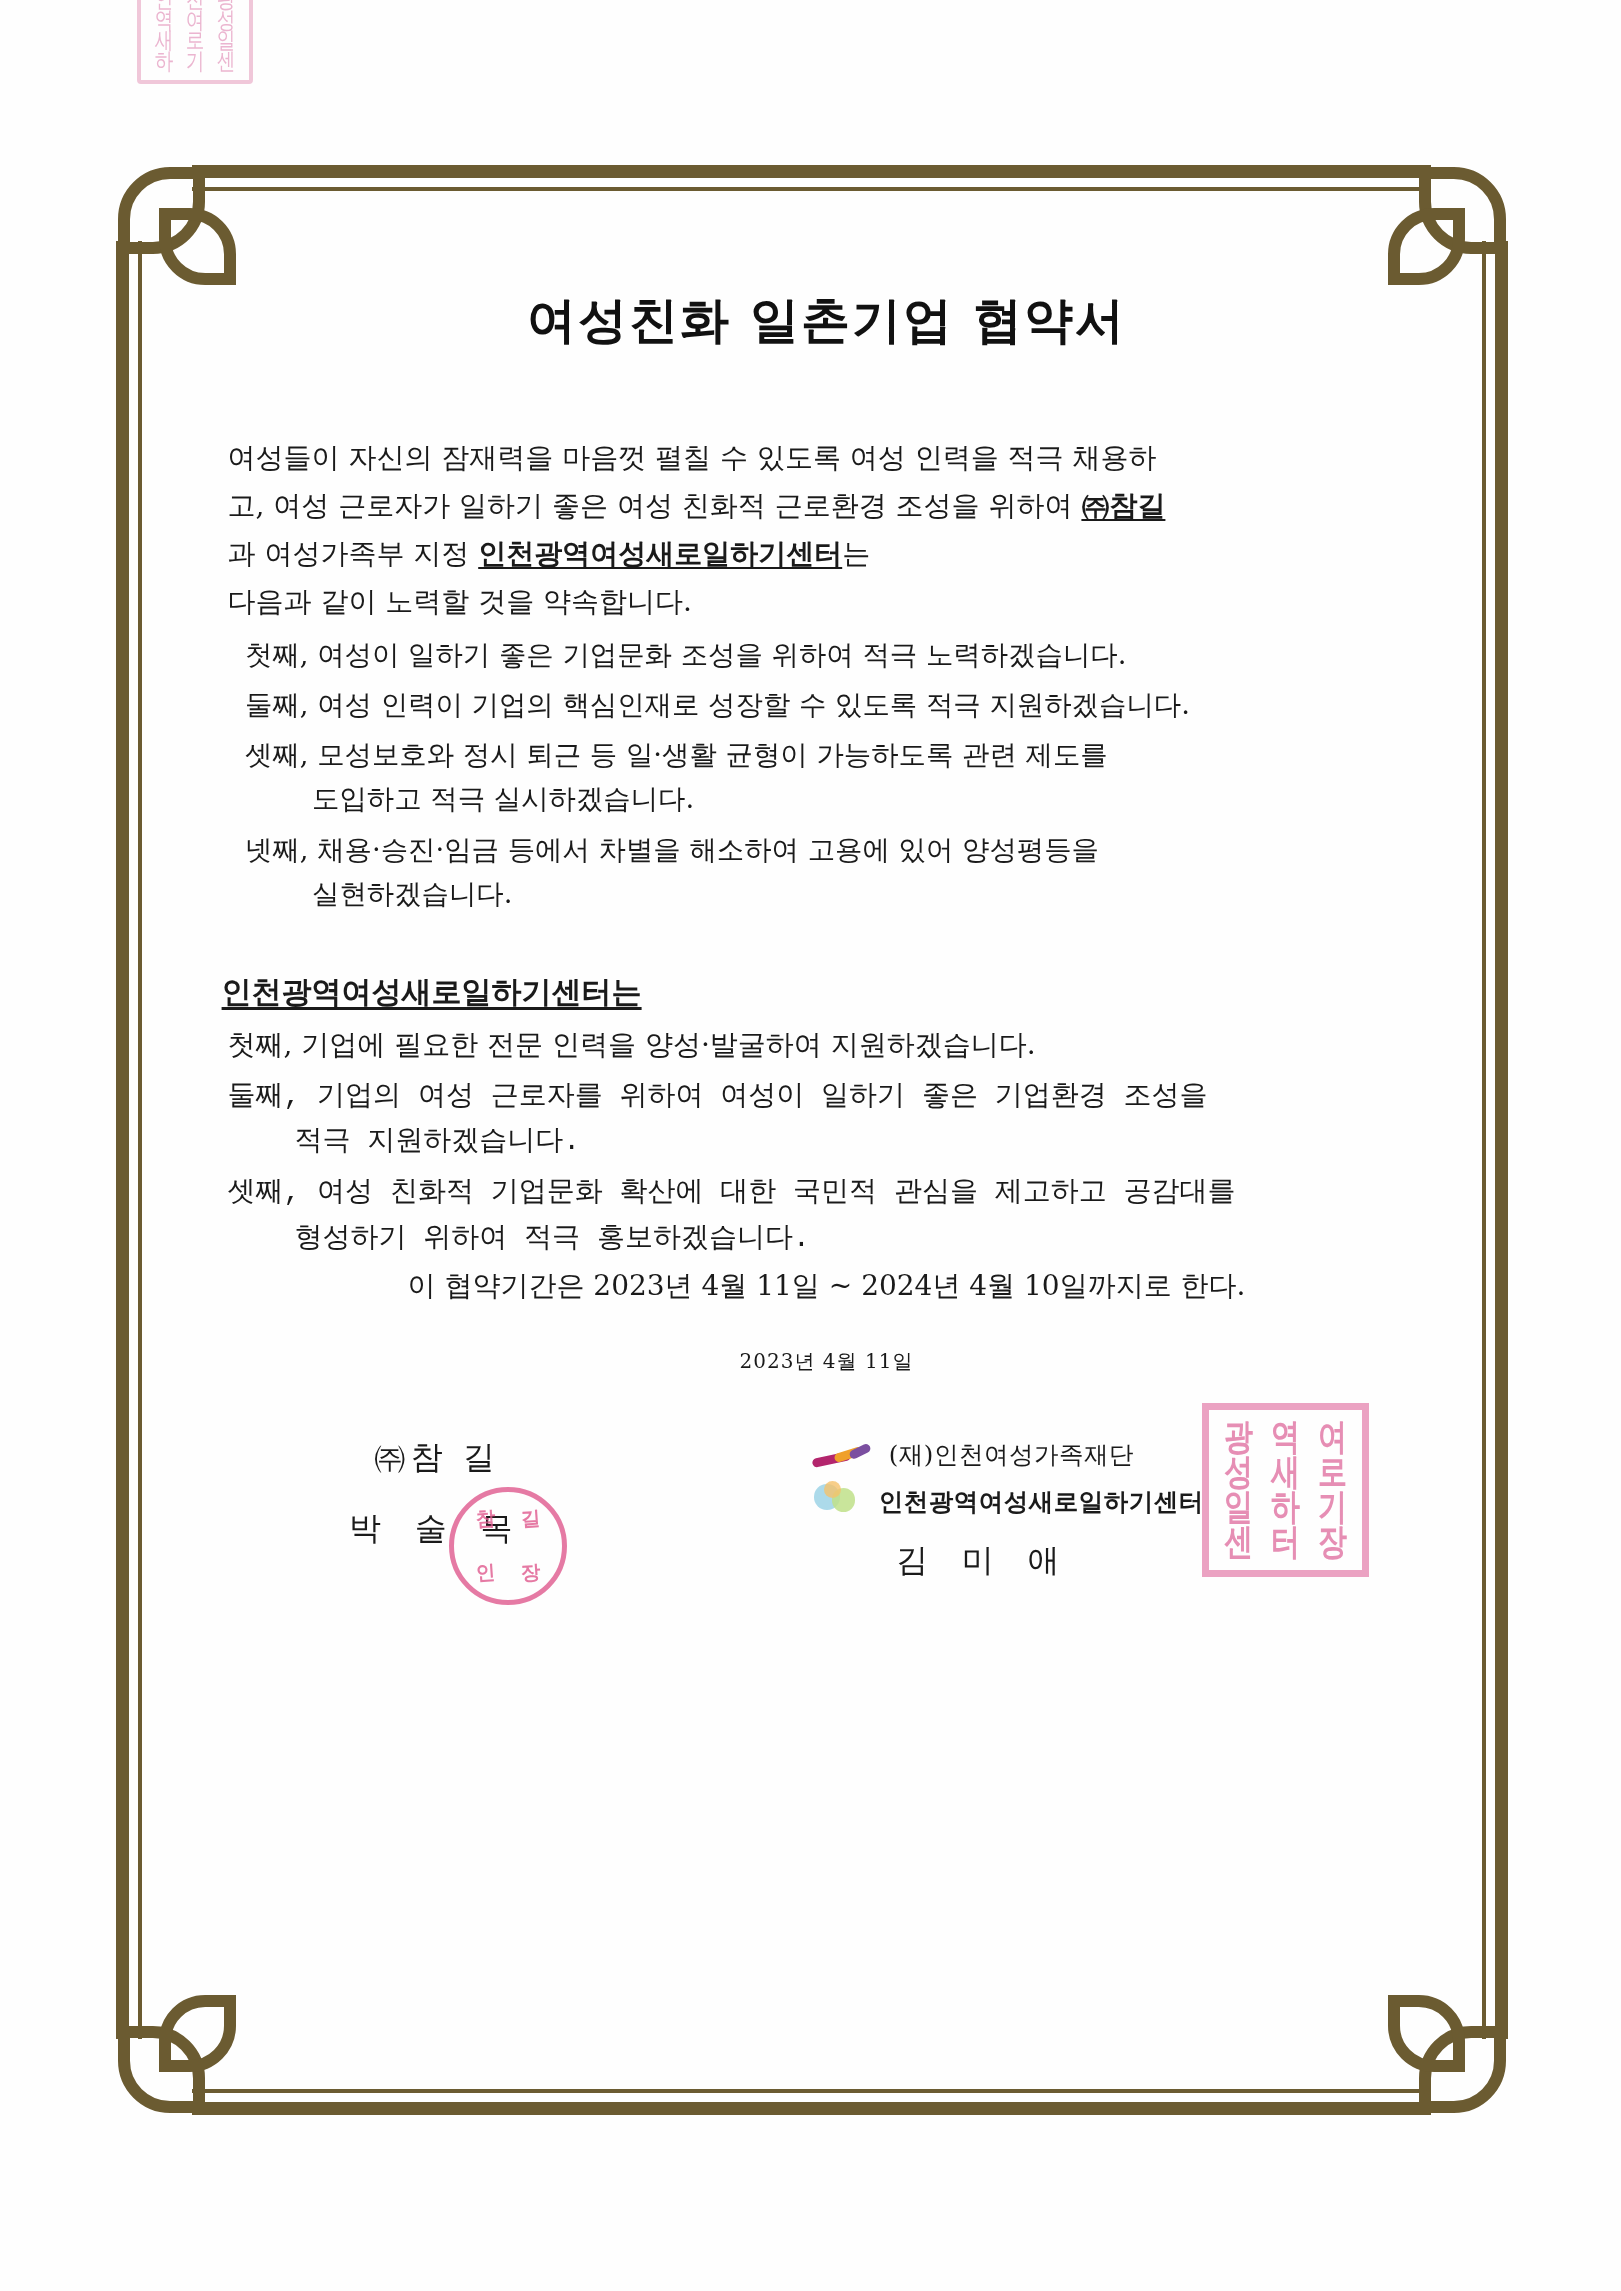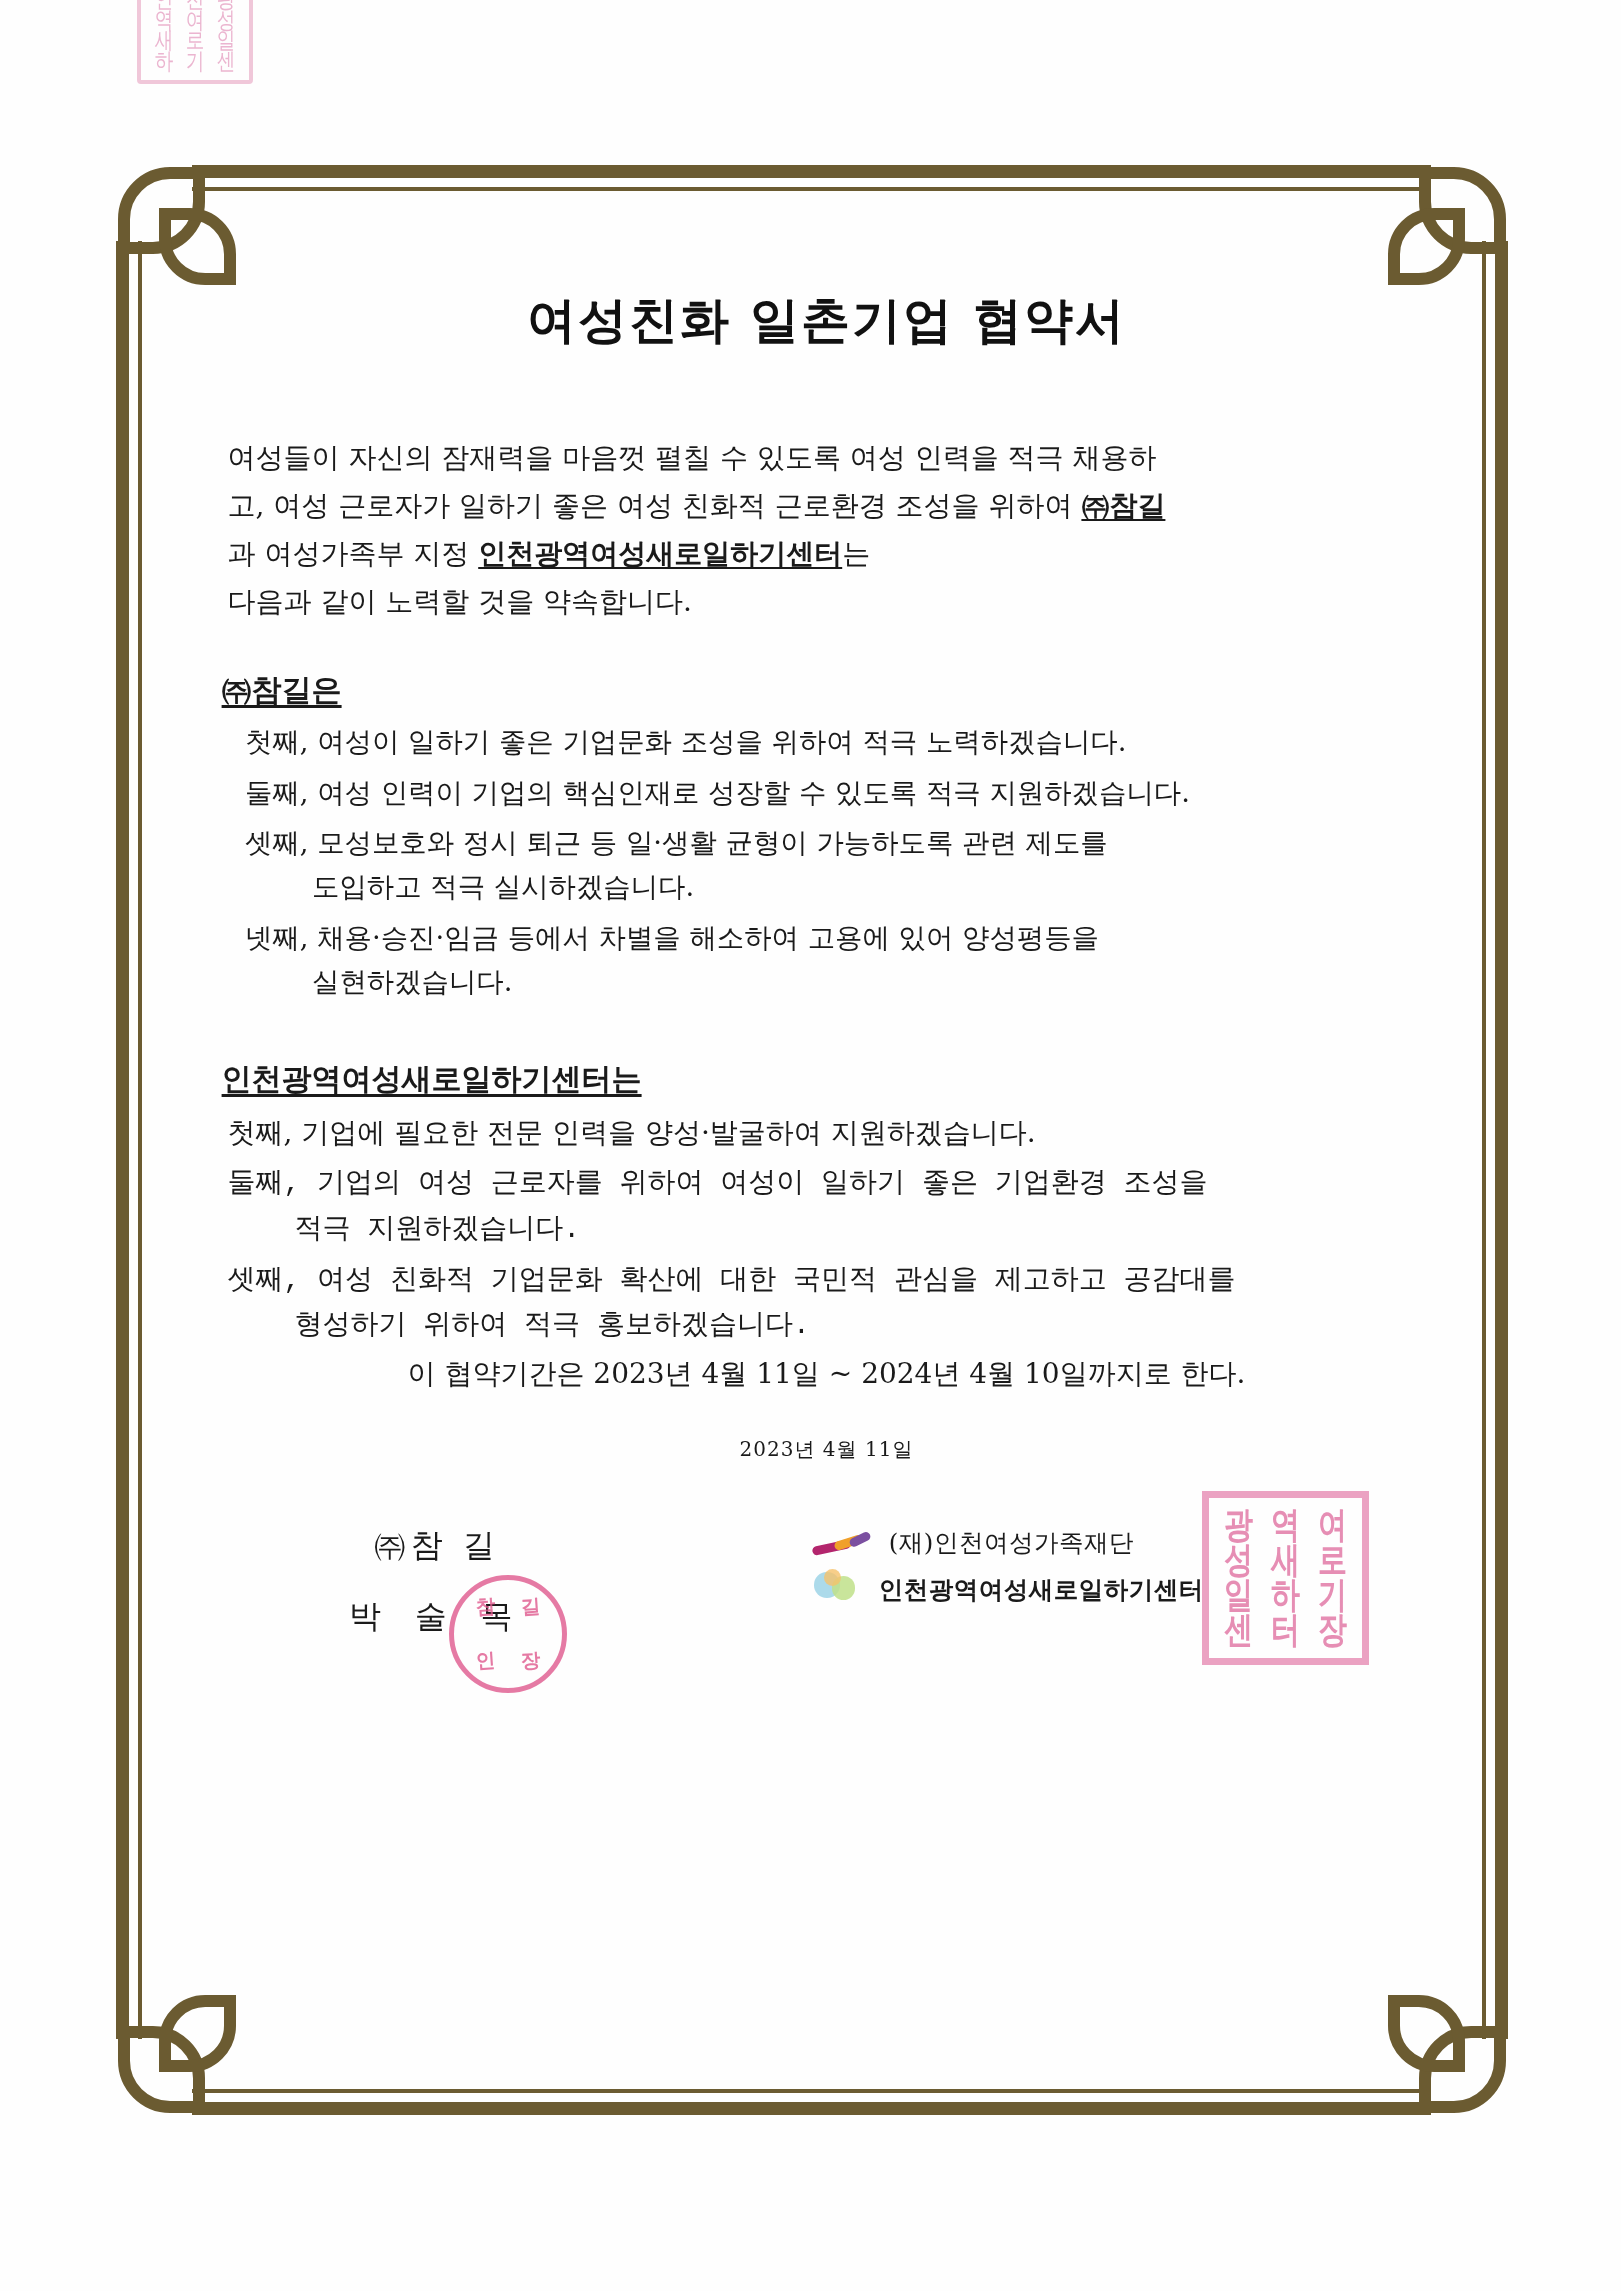--- a/index.html
+++ b/index.html
@@ -342,21 +342,20 @@
       <span class="line">여성들이 자신의 잠재력을 마음껏 펼칠 수 있도록 여성 인력을 적극 채용하</span>
       <span class="line">
         <span>고, 여성 근로자가 일하기 좋은 여성 친화적 근로환경 조성을 위하여 </span><span class="strike-company">㈜참길</span>
       </span>
       <span class="line">
         <span>과 여성가족부 지정 </span><span class="u-strong">인천광역여성새로일하기센터</span><span>는</span>
       </span>
       <span class="line">다음과 같이 노력할 것을 약속합니다.</span>
     </div>
 
-    <div class="sec-head">㈜참길은</div>
     <ul class="clauses">
       <li>
         <span>첫째, 여성이 일하기 좋은 기업문화 조성을 위하여 적극 노력하겠습니다.</span>
       </li>
       <li>
         <span>둘째, 여성 인력이 기업의 핵심인재로 성장할 수 있도록 적극 지원하겠습니다.</span>
       </li>
       <li>
         <span>셋째, 모성보호와 정시 퇴근 등 일·생활 균형이 가능하도록 관련 제도를</span>
         <span class="cont">도입하고 적극 실시하겠습니다.</span>
@@ -409,20 +408,21 @@
           <span class="org-name">(재)인천여성가족재단</span>
         </div>
         <div class="org-row">
           <span class="logo-sae">
             <span class="blob b1"></span>
               <span class="blob b2"></span>
               <span class="blob b3"></span>
           </span>
           <span class="org-name bold">인천광역여성새로일하기센터</span>
         </div>
+        <div class="person2">김 미 애</div>
       </div>
 
       <div class="seal-pink">
 
         <span>광</span>
         <span>역</span>
         <span>여</span>
         <span>성</span>
         <span>새</span>
         <span>로</span>

